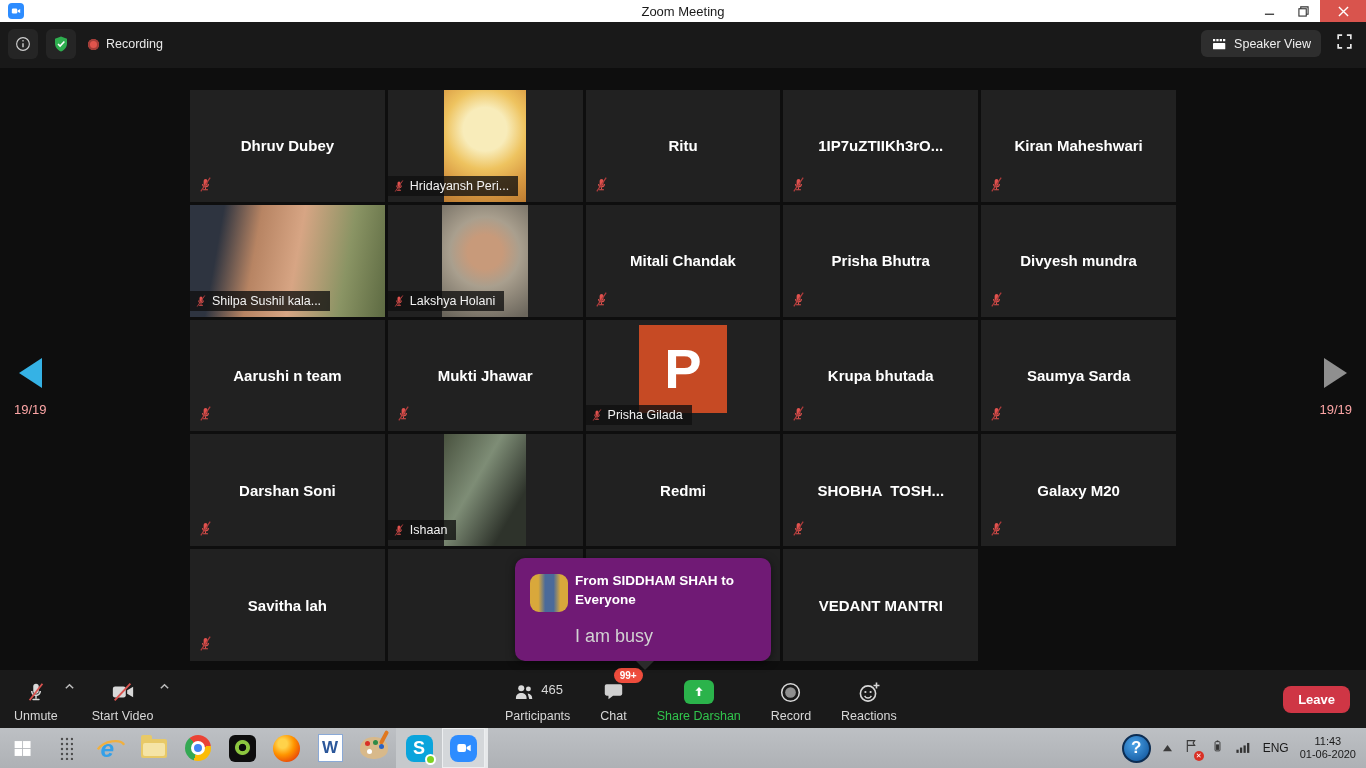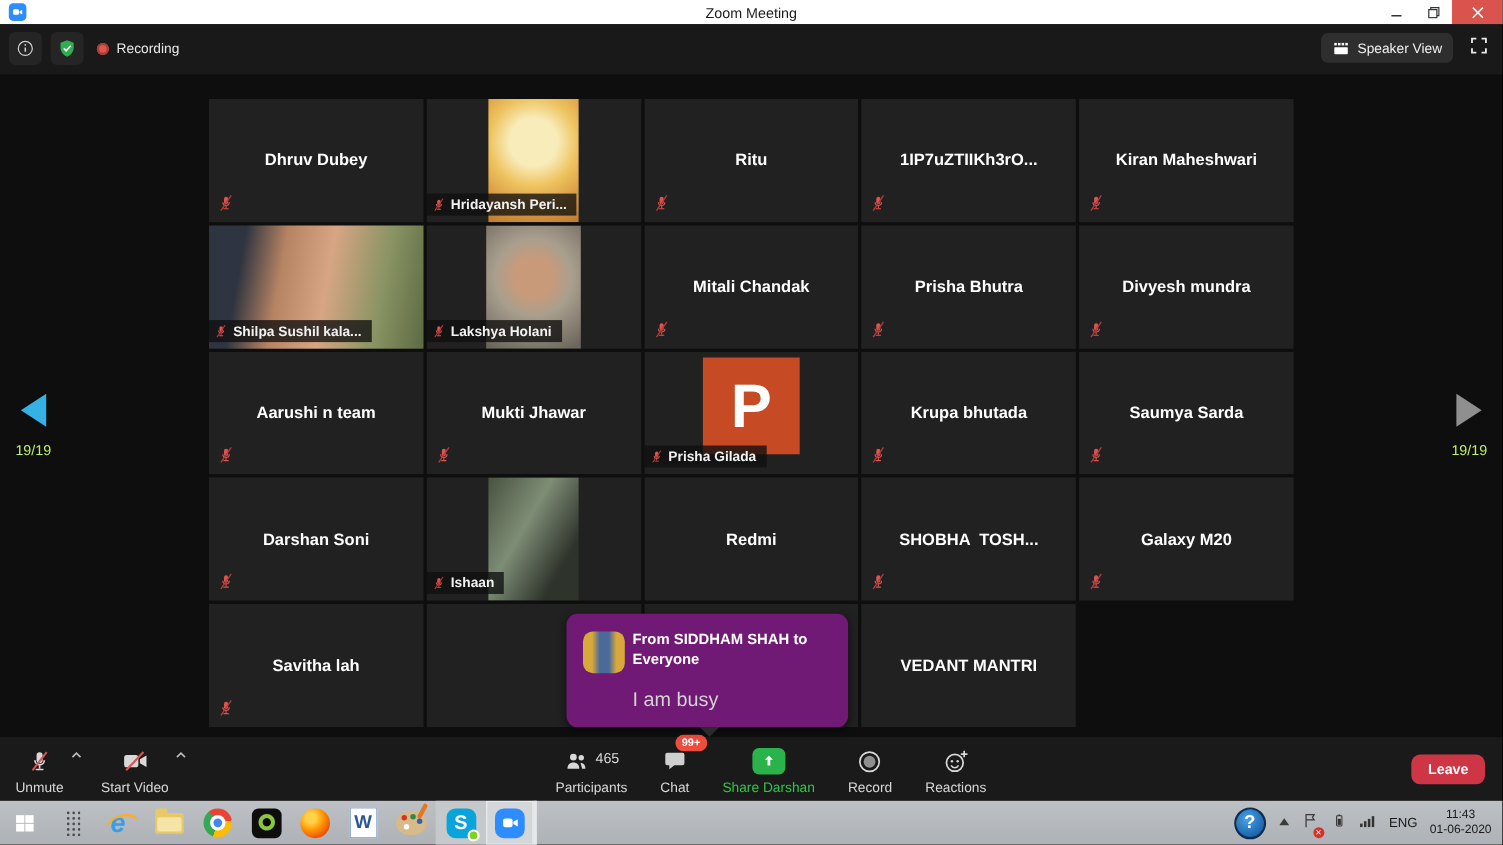--- a/index.html
+++ b/index.html
@@ -34,39 +34,39 @@
   
   .video-area { position:absolute; top:68px; left:0; width:1366px; height:602px; background:#0e0e0e; }
   .grid { position:absolute; left:190px; top:22px; width:986px; height:571px;
           display:grid; grid-template-columns:repeat(5,1fr); grid-template-rows:repeat(5,1fr); gap:3px; }
   .tile { position:relative; background:#212121; overflow:hidden; }
   .tile-name { position:absolute; inset:0; display:flex; align-items:center; justify-content:center;
                color:#fff; font-size:15px; font-weight:bold; white-space:pre; padding:0 6px; text-align:center;}
   .tile-mic { position:absolute; left:8px; bottom:9px; width:15px; height:17px; }
   .tile-label { position:absolute; left:0; bottom:6px; max-width:96%; background:rgba(15,15,15,.78);
                 display:flex; align-items:center; gap:5px; padding:3px 9px 3px 5px;
-                color:#f2f2f2; font-size:12.5px; white-space:nowrap;font-weight:bold; }
+                color:#f2f2f2; font-size:12.5px; white-space:nowrap; }
   .tile-label .tile-mic { position:static; width:12px; height:14px; flex:0 0 auto; }
   .tile-photo { position:absolute; top:0; bottom:0; left:50%; transform:translateX(-50%); width:82px; }
   .photo--shiva  { background:radial-gradient(circle at 50% 35%, #f8ecba 0 26%, #eec35f 48%, #d99b43 72%, #bd7c31 100%); }
   .photo--lakshya{ width:86px; background:radial-gradient(circle at 50% 42%, #c89a7a 0 22%, #a99f8e 45%, #6b665c 95%); }
   .photo--snake  { background:linear-gradient(120deg,#49523f,#7e8d76 40%,#2e332b 78%); }
   .tile.photo-full--shilpa { background:linear-gradient(100deg,#2e3440 0 16%,#b78463 34%,#d7a584 54%,#8a9464 78%,#5d6a42 100%); }
   .tile-avatar { position:absolute; left:50%; top:44%; transform:translate(-50%,-50%);
                  width:88px; height:88px; background:#c64a24; color:#fff;
                  display:flex; align-items:center; justify-content:center; font-size:56px; font-weight:bold; }
 
   .nav { position:absolute; display:flex; flex-direction:column; align-items:center; gap:14px; }
   .nav-left { left:14px; top:290px; }
   .nav-right { right:14px; top:290px; }
   .arrow-left { width:0; height:0; border-top:15px solid transparent; border-bottom:15px solid transparent;
                 border-right:23px solid #35b2e5; }
   .arrow-right { width:0; height:0; border-top:15px solid transparent; border-bottom:15px solid transparent;
                  border-left:23px solid #8f8f8f; }
-  .nav-count { color:#bef264; font-size:13px; }
+  .nav-count { color:#fca5a5; font-size:13px; }
 
   
   .chat-popup { position:absolute; left:515px; top:490px; width:256px; height:103px;
                 background:#701a75; border-radius:10px; z-index:5; box-shadow:0 2px 8px rgba(0,0,0,.5); }
   .chat-popup::after { content:""; position:absolute; left:121px; bottom:-9px; width:0; height:0;
                 border-left:9px solid transparent; border-right:9px solid transparent; border-top:9px solid #2b2b2b; }
   .chat-avatar { position:absolute; left:15px; top:16px; width:38px; height:38px; border-radius:9px;
                 background:linear-gradient(90deg,#d9a83b 0 22%,#4a6a9a 40% 62%,#d9a83b 80% 100%); }
   .chat-title { position:absolute; left:60px; top:13px; width:185px; color:#ffffff;
                 font-size:13.5px; font-weight:bold; line-height:19px; }

